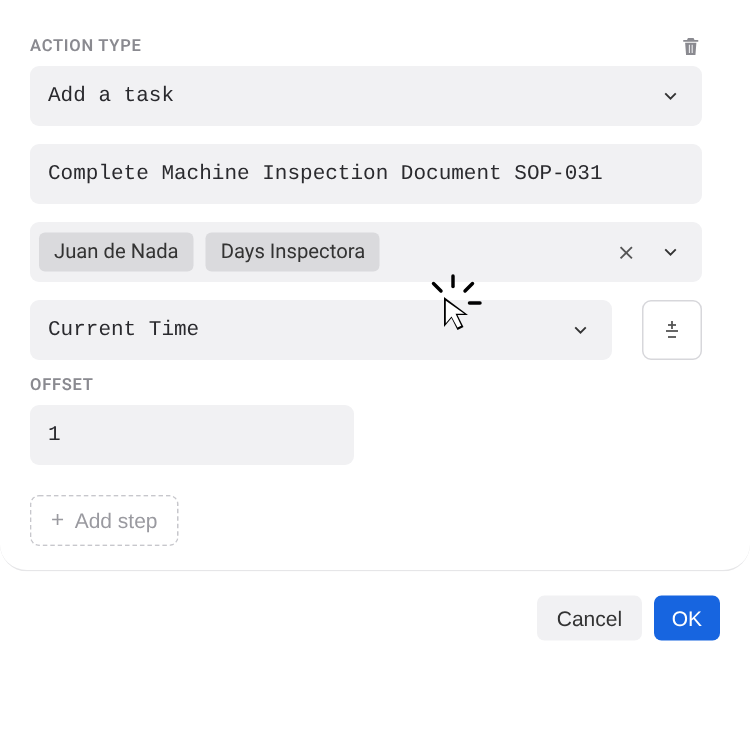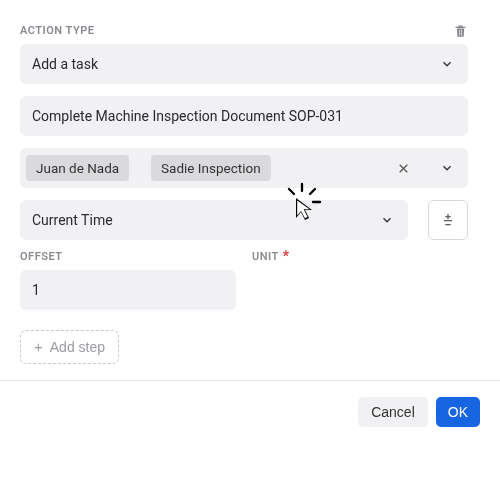--- a/index.html
+++ b/index.html
@@ -7,20 +7,21 @@
     margin: 0;
     font-family: -apple-system, BlinkMacSystemFont, "Segoe UI", Roboto, Helvetica, Arial, sans-serif;
     background: #fff;
     width: 500px;
     height: 500px;
     overflow: hidden;
   }
   .panel {
     padding: 18px 32px 0 20px;
     border-bottom: 1px solid #e6e6e8;
+    border-radius: 18px;
   }
   .label {
     font-size: 11px;
     font-weight: 600;
     letter-spacing: 0.5px;
     color: #8a8a90;
     text-transform: uppercase;
     margin: 6px 0 7px 0;
     display: flex;
     align-items: center;
@@ -41,32 +42,32 @@
     background: #f1f1f3;
     border-radius: 6px;
     display: flex;
     align-items: center;
     padding: 0 10px 0 12px;
     height: 40px;
     font-size: 14px;
     color: #2a2a2e;
     position: relative;
   }
-  .field-text { flex: 1; }
+  .field-text { flex: 1; font-family: Liberation Mono, monospace; }
   .chev {
     width: 22px;
     display: flex;
     justify-content: center;
     align-items: center;
     color: #333;
   }
   .chev svg, .clear svg { display:block; }
   .assignee-field {
     padding-left: 6px;
-    gap: 22px;
+    gap: 8px;
   }
   .chip {
     background: #dadadd;
     color: #333;
     border-radius: 4px;
     padding: 5px 10px;
     font-size: 13.5px;
     white-space: nowrap;
   }
   .clear {
@@ -172,21 +173,21 @@
   <div class="spacer-sm"></div>
 
   <div class="field">
     <span class="field-text">Complete Machine Inspection Document SOP-031</span>
   </div>
 
   <div class="spacer-sm"></div>
 
   <div class="field assignee-field">
     <span class="chip">Juan de Nada</span>
-    <span class="chip">Sadie Inspection</span>
+    <span class="chip">Days Inspectora</span>
     <span class="field-text"></span>
     <span class="clear">
       <svg width="13" height="13" viewBox="0 0 24 24" fill="none" stroke="currentColor" stroke-width="2.3">
           <line x1="5" y1="5" x2="19" y2="19"></line>
           <line x1="19" y1="5" x2="5" y2="19"></line>
         </svg>
     </span>
     <span class="chev">
       <svg width="14" height="14" viewBox="0 0 24 24" fill="none" stroke="currentColor" stroke-width="2.2">
           <polyline points="6 9 12 15 18 9"></polyline>
@@ -216,24 +217,20 @@
   </div>
 
   <div class="two-col">
     <div class="col">
       <div class="label">OFFSET</div>
       <div class="field">
         <span class="field-text">1</span>
       </div>
     </div>
     <div class="col">
-      <div class="label">
-        <span>UNIT</span>
-          <span class="req">*</span>
-      </div>
     </div>
   </div>
 
   <button class="add-step">
     <span class="plus">+</span>
     <span>Add step</span>
   </button>
 
 </div>
 

